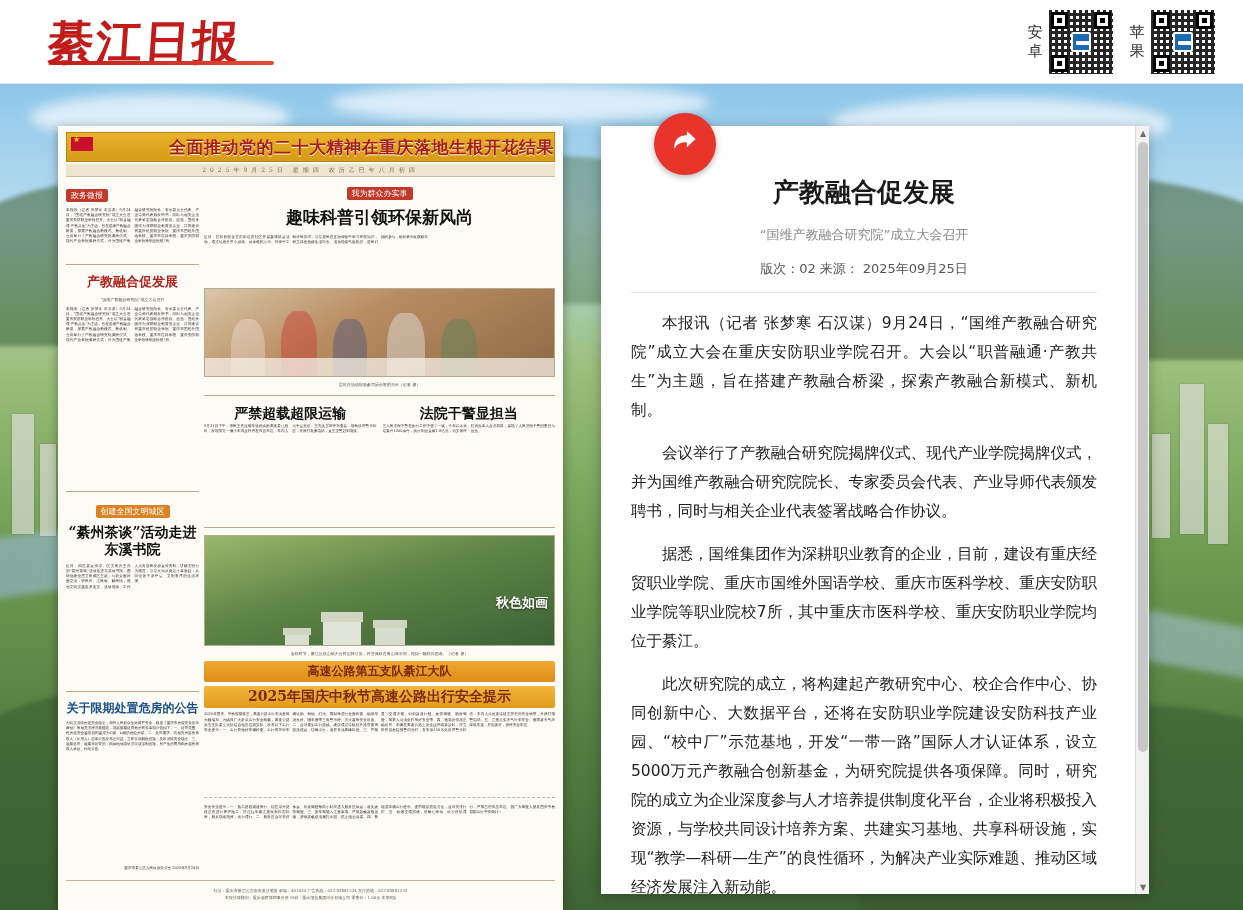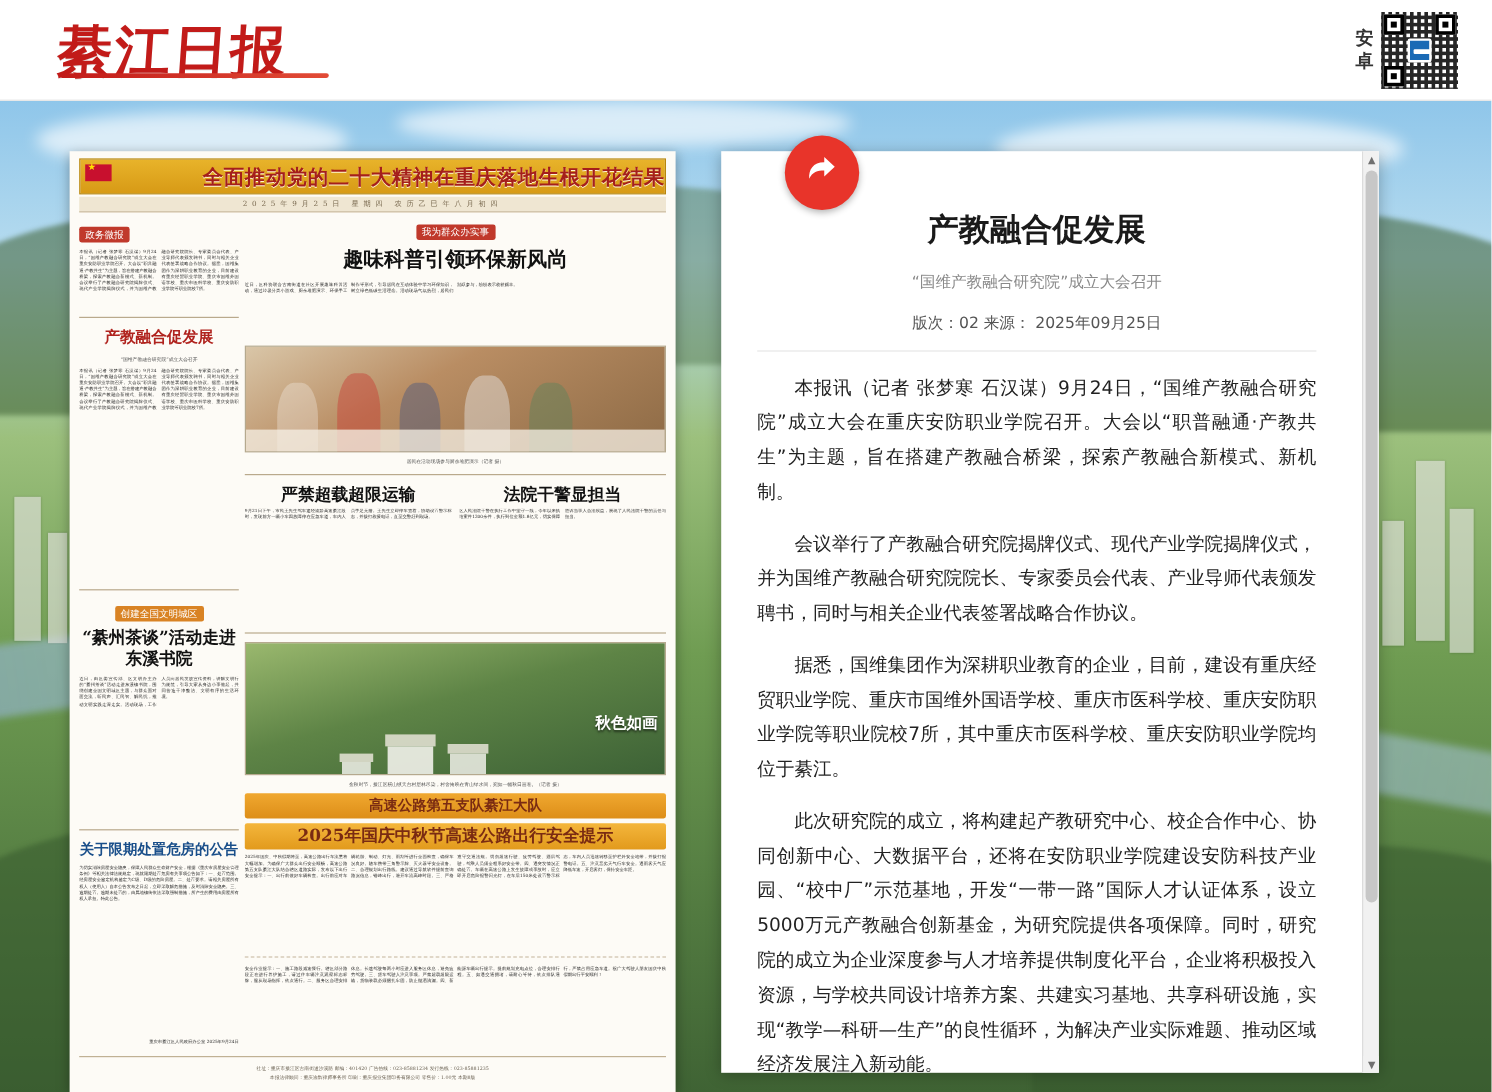--- a/index.html
+++ b/index.html
@@ -39,21 +39,21 @@
     position: absolute;
     left: 2px; bottom: 9px;
     width: 224px; height: 4px;
     background: linear-gradient(90deg,#c21b19,#e24b36);
     border-radius: 2px;
   }
 
   .qr-area {
     position: absolute; right: 14px; top: 4px;
     height: 76px;
-    display: flex; align-items: center; gap: 0px; font-weight: bold;
+    display: flex; align-items: center; gap: 0px;
   }
   .qr-block { display: flex; align-items: center; }
   .qr-label {
     font-size: 15px; color: #333;
     line-height: 19px;
     width: 20px; text-align: center;
     margin-right: 4px;
     font-family: "DejaVu Sans", sans-serif;
   }
   .qr-code {
@@ -332,20 +332,30 @@
 
 <div class="header">
   <div class="masthead">
     <div class="masthead-text">綦江日报</div>
     <div class="masthead-underline"></div>
   </div>
 
   <div class="qr-area">
     <div class="qr-block">
       <div class="qr-label">安卓</div>
+      <div class="qr-code">
+        <div class="qr-noise"></div>
+        <div class="qr-finder f-tl"></div>
+        <div class="qr-finder f-tr"></div>
+        <div class="qr-finder f-bl"></div>
+        <div class="qr-center"></div>
+      </div>
+    </div>
+    <div class="qr-block">
+      <div class="qr-label">苹果</div>
       <div class="qr-code">
         <div class="qr-noise"></div>
         <div class="qr-finder f-tl"></div>
         <div class="qr-finder f-tr"></div>
         <div class="qr-finder f-bl"></div>
         <div class="qr-center"></div>
       </div>
     </div>
   </div>
 </div>

